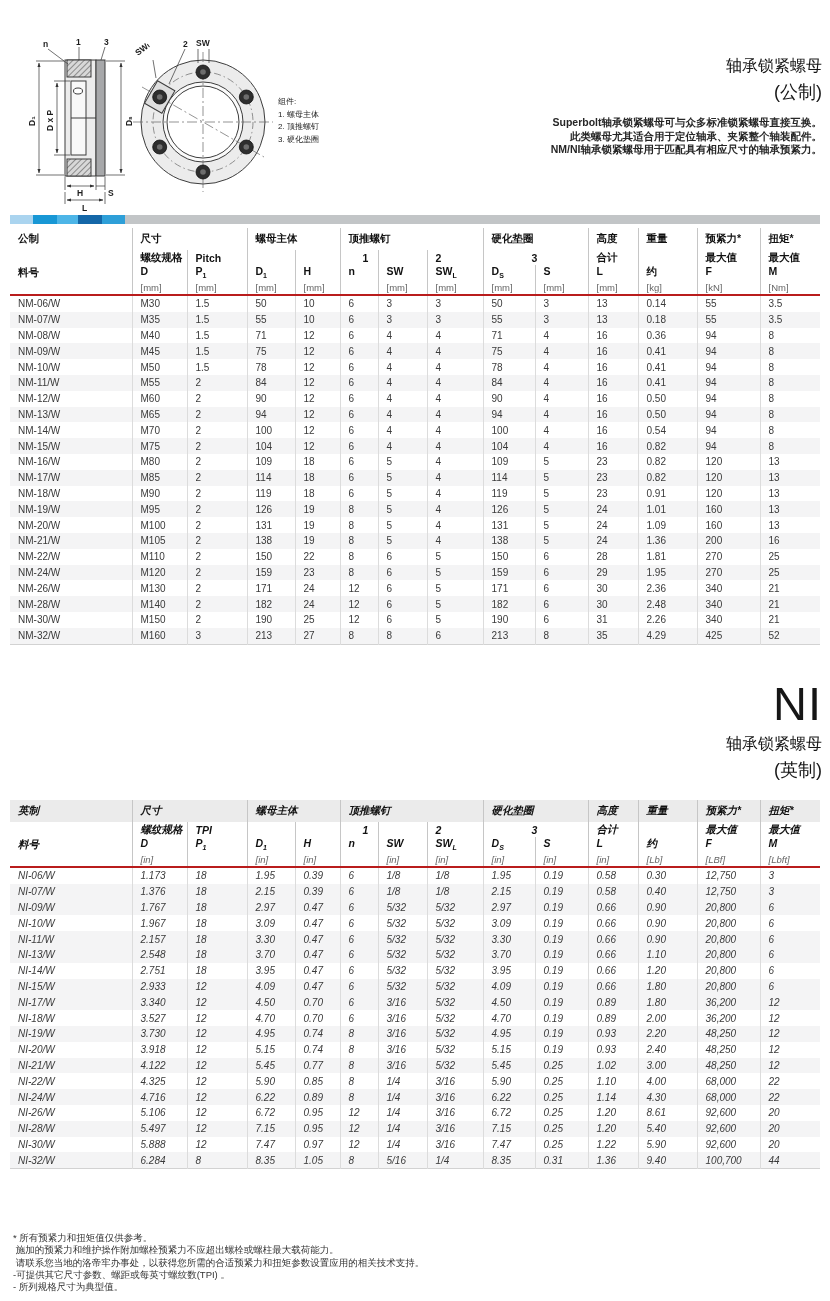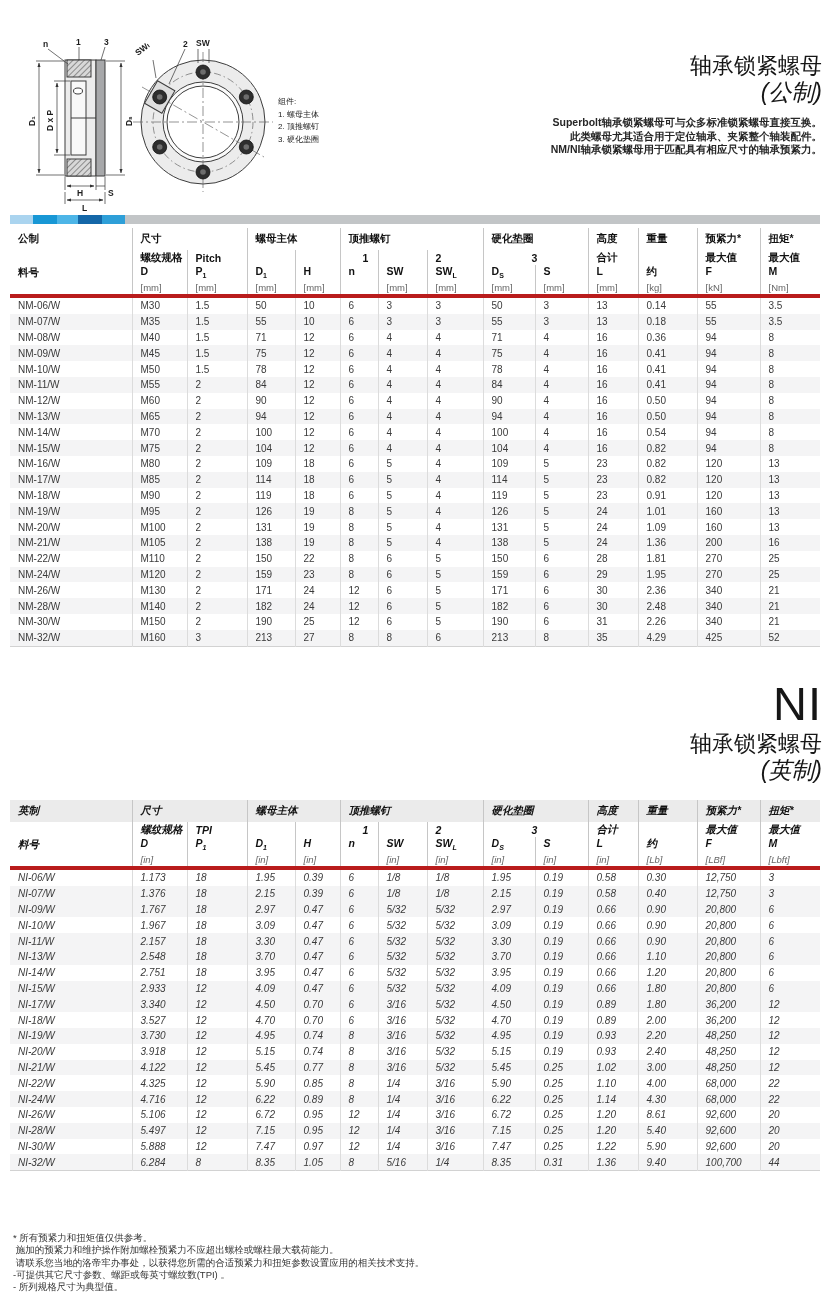--- a/index.html
+++ b/index.html
@@ -8,38 +8,38 @@
 
   
   .drawings{position:absolute;left:8px;top:34px;}
   .legend{position:absolute;left:278px;top:96px;font-size:8px;line-height:12.5px;color:#1d1d1d;}
 
   
   .title-block{position:absolute;right:8px;text-align:right;color:#161616;}
   #nm-title{top:50px;}
   #ni-title{top:680px;}
   .pcode{font-size:47px;line-height:48px;font-weight:normal;letter-spacing:1px;}
-  .pname{font-size:22px;line-height:27px;margin-top:2px;}
-  .punit{font-size:23px;line-height:27px;font-style:italic;}
+  .pname{font-size:16px;line-height:27px;margin-top:2px;}
+  .punit{font-size:18px;line-height:27px;}
   .pdesc{margin-top:10px;font-size:10.5px;line-height:13.5px;font-weight:bold;color:#262626;}
 
   
   .accent-bar{position:absolute;left:10px;top:215px;width:810px;height:9px;display:flex;}
   .accent-bar .seg{height:100%;display:block;}
 
   
   table.spec{position:absolute;left:10px;width:810px;border-collapse:collapse;table-layout:fixed;
              border-bottom:1px solid #d2d2d2;}
   table.spec th,table.spec td{padding:0 2px 0 8px;text-align:left;white-space:nowrap;overflow:hidden;}
   table.spec thead th{border-left:1px solid #c6c6c6;font-size:10.5px;font-weight:bold;color:#111;
                       vertical-align:middle;height:15px;}
   table.spec thead th.nb{border-left:none;}
   table.spec thead tr.grow th{height:22px;}
   table.spec thead tr.urow th{height:14px;font-size:9.5px;font-weight:normal;color:#666;
-                              border-bottom:4px solid #b91c1c;}
+                              border-bottom:2px solid #b91c1c;}
   table.spec thead th.ind{padding-left:22px;}
   table.spec thead th.ctr{text-align:center;padding-left:0;}
   table.spec thead th sub{font-size:7px;}
   table.spec thead tr.shaded th{background:#ebebeb;}
   table.spec tbody td{height:15.8px;font-size:10px;color:#3a3a3a;border-left:1px solid #dcdcdc;}
   table.spec tbody td:first-child{border-left:none;}
   table.spec tbody tr.alt{background:#f4f4f5;}
   #metric-spec{top:228px;}
   #imperial-spec{top:800px;font-style:italic;}
 

